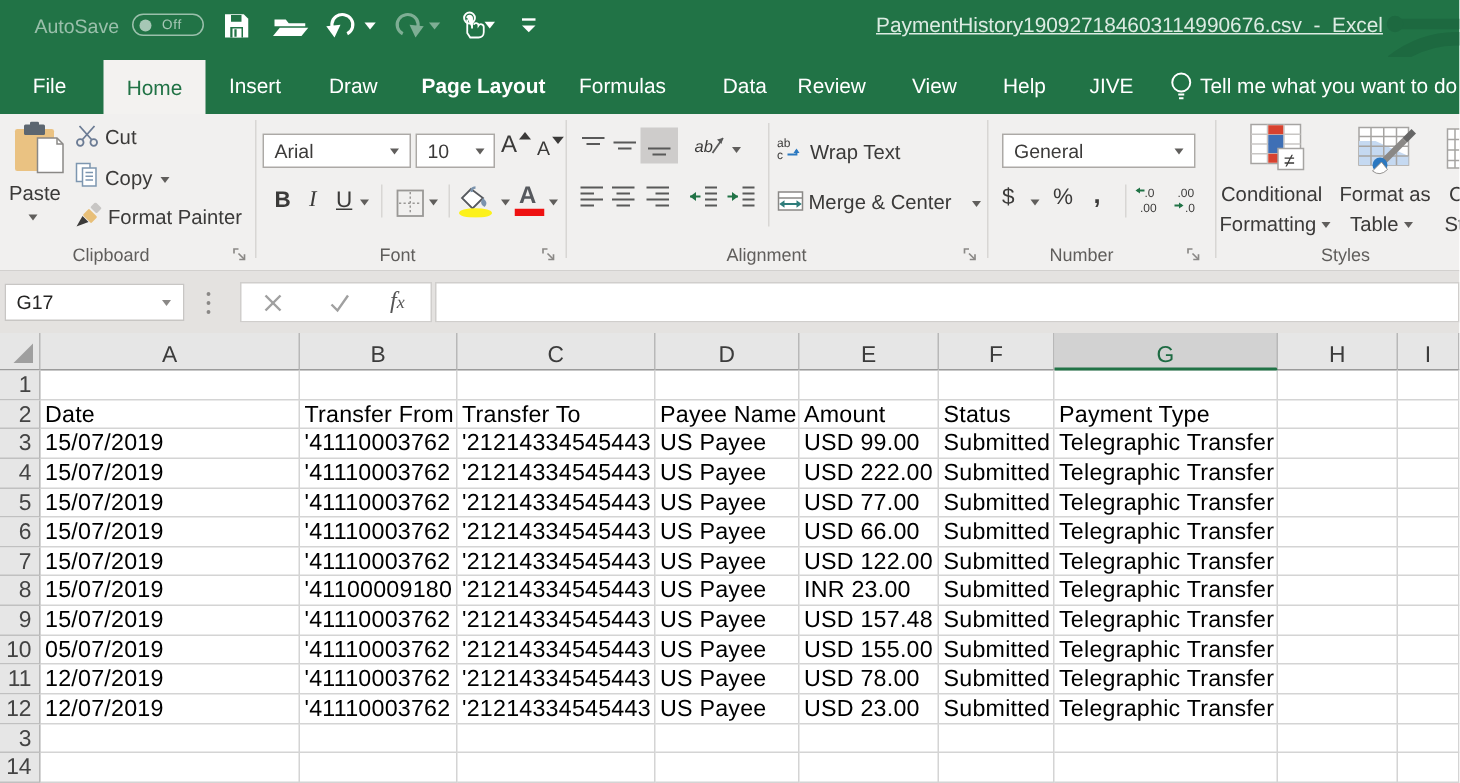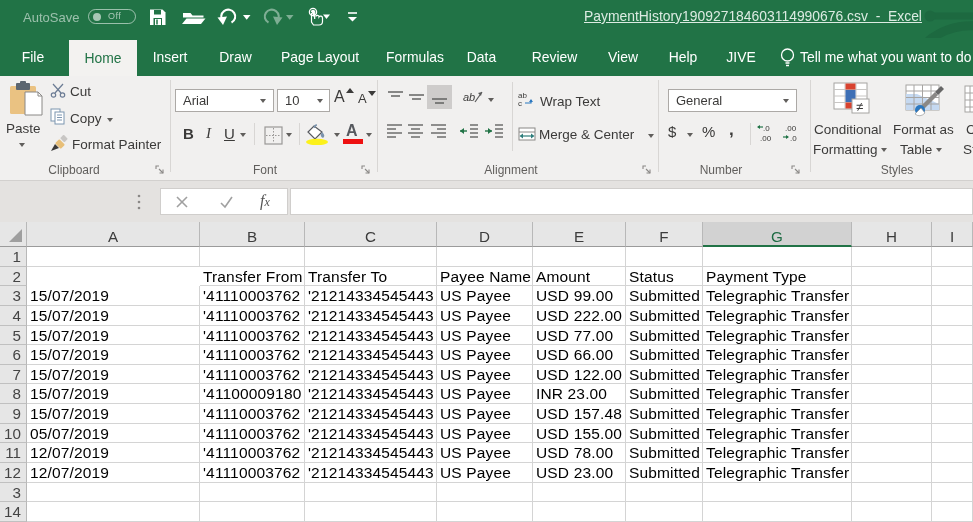--- a/index.html
+++ b/index.html
@@ -89,23 +89,23 @@
     <path d="M348,13 h9" stroke="#fff" stroke-width="1.6"></path>
     <polygon points="348,17 357,17 352.5,21.5" fill="#fff"></polygon>
   </svg>
 </div>
 
 <div id="tabrow">
   <span class="tab" style="left:20px;width:26px;">File</span>
   <span id="tab-home">Home</span>
   <span class="tab" style="left:150px;width:40px;">Insert</span>
   <span class="tab" style="left:217px;width:37px;">Draw</span>
-  <span class="tab" style="left:281px;width:77px;">Page Layout</span>
+  <span class="tab" style="left:281px;width:77px;font-weight:bold;">Page Layout</span>
   <span class="tab" style="left:384px;width:62px;text-align:center;">Formulas</span>
-  <span class="tab" style="left:465px;width:33px;">Data</span>
+  <span class="tab" style="left:480px;width:33px;">Data</span>
   <span class="tab" style="left:531px;width:47px;">Review</span>
   <span class="tab" style="left:606px;width:34px;">View</span>
   <span class="tab" style="left:667px;width:32px;">Help</span>
   <span class="tab" style="left:725px;width:32px;">JIVE</span>
   <span id="tellme">Tell me what you want to do</span>
   <svg class="abs" style="left:779px;top:9px;" width="17" height="22" viewBox="0 0 17 22" stroke="#fff" fill="none" stroke-width="1.3">
     <circle cx="8.5" cy="8" r="6"></circle>
     <path d="M6.5,16 h4 M7,18.5 h3"></path>
   </svg>
 </div>
@@ -337,20 +337,21 @@
     <line x1="1" y1="8" x2="9" y2="8" stroke="#a6a4a2"></line>
       <line x1="1" y1="15" x2="9" y2="15" stroke="#a6a4a2"></line>
       <line x1="1" y1="22" x2="9" y2="22" stroke="#a6a4a2"></line>
     <line x1="6" y1="1" x2="6" y2="27" stroke="#a6a4a2"></line>
   </svg>
   <div class="abs rtext" style="left:966px;top:46px;">C</div>
   <div class="abs rtext" style="left:963px;top:66px;">Sty</div>
 </div>
 
 <div id="fbar">
+  <div id="namebox">G17<span class="caret" style="position:absolute;right:8px;top:10px;border-top-color:#8a8886;"></span></div>
   <svg class="abs" style="left:137px;top:13px;" width="4" height="16">
       <circle cx="2" cy="2" r="1.3" fill="#8a8886"></circle>
       <circle cx="2" cy="8" r="1.3" fill="#8a8886"></circle>
       <circle cx="2" cy="14" r="1.3" fill="#8a8886"></circle>
     </svg>
   <div id="fxbox">
     <svg class="abs" style="left:14px;top:6px;" width="14" height="14" viewBox="0 0 14 14" stroke="#a0a0a0" stroke-width="1.6">
         <line x1="2" y1="2" x2="12" y2="12"></line>
         <line x1="12" y1="2" x2="2" y2="12"></line>
       </svg>
@@ -387,20 +388,21 @@
         <span class="c" style="left:305px;width:132px;"></span>
         <span class="c" style="left:437px;width:96px;"></span>
         <span class="c" style="left:533px;width:93px;"></span>
         <span class="c" style="left:626px;width:77px;"></span>
         <span class="c" style="left:703px;width:149px;"></span>
         <span class="c" style="left:852px;width:80px;"></span>
         <span class="c" style="left:932px;width:41px;"></span>
       </div>
     <div class="row">
         <span class="rn">2</span>
+        <span class="c" style="left:27px;width:173px;">Date</span>
         <span class="c" style="left:200px;width:105px;">Transfer From</span>
         <span class="c" style="left:305px;width:132px;">Transfer To</span>
         <span class="c" style="left:437px;width:96px;">Payee Name</span>
         <span class="c" style="left:533px;width:93px;">Amount</span>
         <span class="c" style="left:626px;width:77px;">Status</span>
         <span class="c" style="left:703px;width:149px;">Payment Type</span>
         <span class="c" style="left:852px;width:80px;"></span>
         <span class="c" style="left:932px;width:41px;"></span>
       </div>
     <div class="row">

